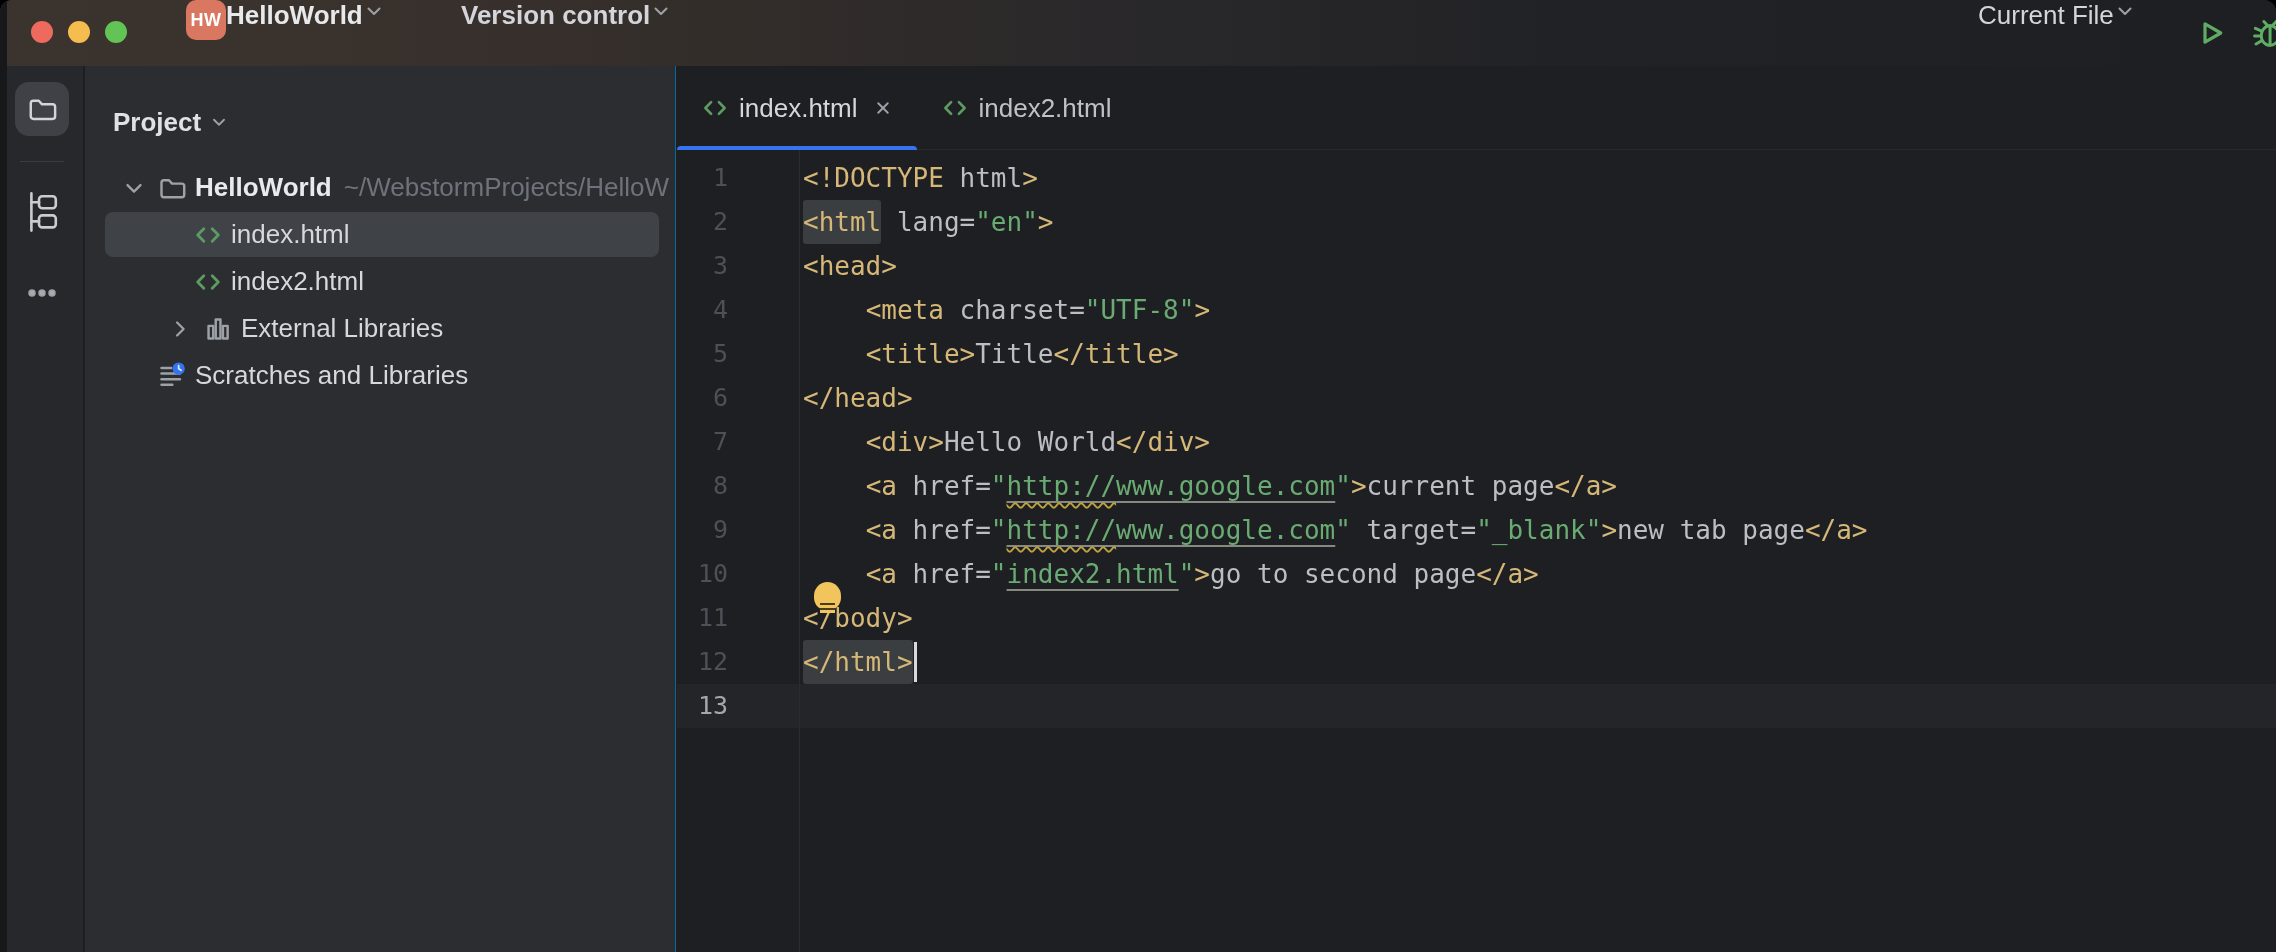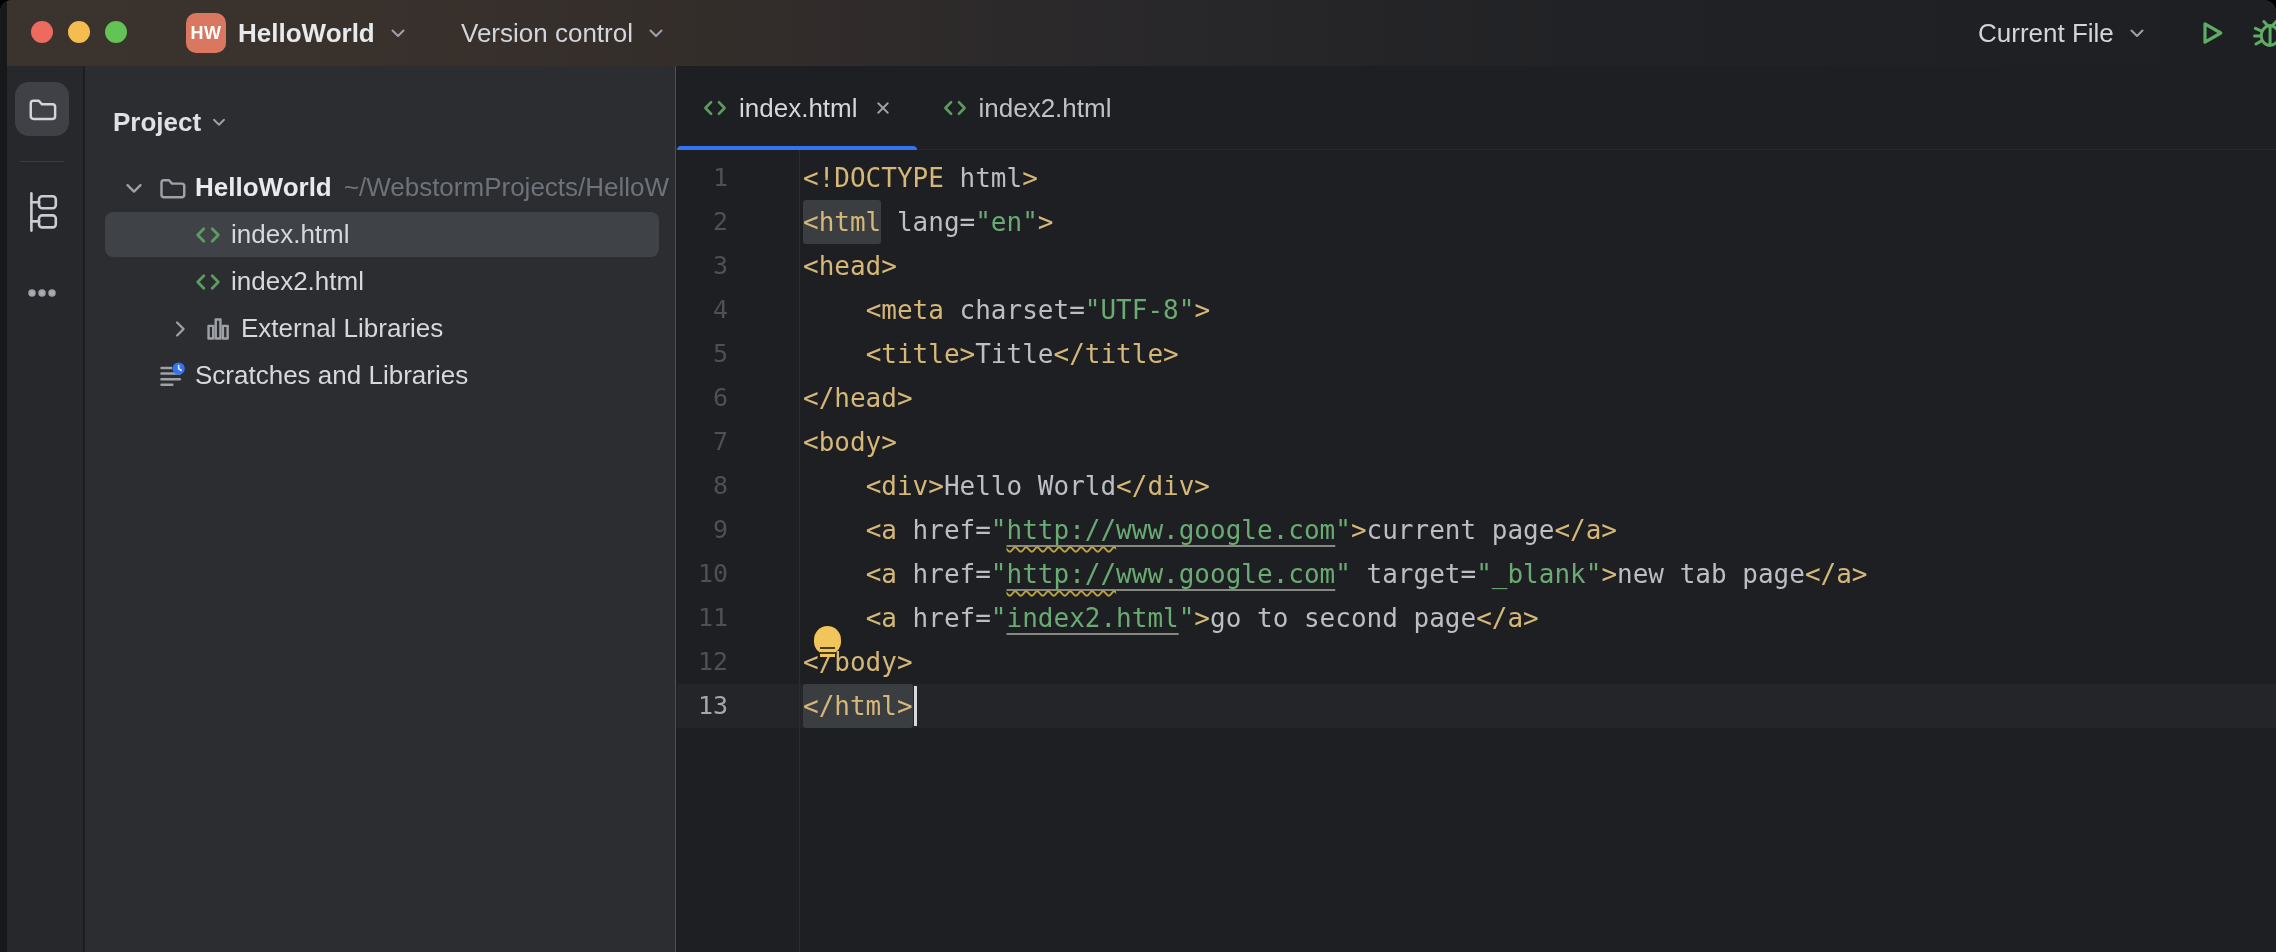--- a/index.html
+++ b/index.html
@@ -7,27 +7,27 @@
   body { width:2276px; height:952px; font-family:"Liberation Sans","DejaVu Sans",sans-serif; }
   .app { position:relative; width:2276px; height:952px; background:#1e1f22; overflow:hidden;
          border-radius:12px 12px 0 0; }
 
   
   .titlebar { position:absolute; left:0; top:0; width:2276px; height:66px;
     background:linear-gradient(90deg,#3b332d 0%,#3a322d 12%,#332d2a 32%,#28272a 52%,#212225 70%,#1e1f22 100%); }
   .traffic { position:absolute; left:31px; top:21px; display:flex; gap:15px; }
   .tl { width:22px; height:22px; border-radius:50%; }
   .tl.r { background:#ee6a5f; } .tl.y { background:#f5bd4f; } .tl.g { background:#61c455; }
-  .widget { position:absolute; top:0; height:66px; display:flex; align-items:center; gap:12px; cursor:default; }
+  .widget { position:absolute; top:0; height:66px; display:flex; align-items:flex-start; cursor:default; }
   .proj-widget { left:186px; }
   .badge { width:40px; height:40px; border-radius:10px; background:#d97760; color:#fff;
            font-weight:700; font-size:18px; display:flex; align-items:center; justify-content:center; letter-spacing:.5px; }
   .tb-label { font-size:26px; color:#d3d5da; }
   .tb-label.strong { font-weight:600; color:#e8e9eb; }
-  .vc-widget { left:461px; }
+  .vc-widget { left:461px;font-weight:bold; }
   .run-widget { left:1978px; }
   .ic { display:inline-flex; align-items:center; justify-content:center; }
   .ic svg { width:100%; height:100%; fill:none; stroke:#9da0a8; stroke-width:1.5; stroke-linecap:round; stroke-linejoin:round; }
   .ic-22 { width:22px; height:22px; }
   .play-btn { position:absolute; left:2196px; top:18px; width:30px; height:30px; }
   .play-btn svg { stroke:#5fad65; stroke-width:1.7; }
   .bug-btn { position:absolute; left:2252px; top:16px; width:34px; height:34px; }
   .bug-btn svg { stroke:#5fad65; stroke-width:1.4; }
 
   
@@ -298,21 +298,20 @@
         <div class="gnum">12</div>
         <div class="gnum current">13</div>
       </div>
     <div class="code" id="code">
         <div class="cline"><span class="tok-tag">&lt;!DOCTYPE </span><span class="tok-attr">html</span><span class="tok-tag">&gt;</span></div>
         <div class="cline"><span class="tok-tag tok-hl">&lt;html</span><span class="tok-attr"> lang=</span><span class="tok-str">"en"</span><span class="tok-tag">&gt;</span></div>
         <div class="cline"><span class="tok-tag">&lt;head&gt;</span></div>
         <div class="cline"><span class="tok-text">    </span><span class="tok-tag">&lt;meta</span><span class="tok-attr"> charset=</span><span class="tok-str">"UTF-8"</span><span class="tok-tag">&gt;</span></div>
         <div class="cline"><span class="tok-text">    </span><span class="tok-tag">&lt;title&gt;</span><span class="tok-text">Title</span><span class="tok-tag">&lt;/title&gt;</span></div>
         <div class="cline"><span class="tok-tag">&lt;/head&gt;</span></div>
-        <div class="cline"><span class="tok-tag">&lt;body&gt;</span></div>
         <div class="cline"><span class="tok-text">    </span><span class="tok-tag">&lt;div&gt;</span><span class="tok-text">Hello World</span><span class="tok-tag">&lt;/div&gt;</span></div>
         <div class="cline"><span class="tok-text">    </span><span class="tok-tag">&lt;a</span><span class="tok-attr"> href=</span><span class="tok-str">"</span><span class="tok-link"><span class="tok-wavy">http://</span></span><span class="tok-link">www.google.com</span><span class="tok-str">"</span><span class="tok-tag">&gt;</span><span class="tok-text">current page</span><span class="tok-tag">&lt;/a&gt;</span></div>
         <div class="cline"><span class="tok-text">    </span><span class="tok-tag">&lt;a</span><span class="tok-attr"> href=</span><span class="tok-str">"</span><span class="tok-link"><span class="tok-wavy">http://</span></span><span class="tok-link">www.google.com</span><span class="tok-str">"</span><span class="tok-attr"> target=</span><span class="tok-str">"_blank"</span><span class="tok-tag">&gt;</span><span class="tok-text">new tab page</span><span class="tok-tag">&lt;/a&gt;</span></div>
         <div class="cline"><span class="tok-text">    </span><span class="tok-tag">&lt;a</span><span class="tok-attr"> href=</span><span class="tok-str">"</span><span class="tok-link">index2.html</span><span class="tok-str">"</span><span class="tok-tag">&gt;</span><span class="tok-text">go to second page</span><span class="tok-tag">&lt;/a&gt;</span></div>
         <div class="cline"><span class="tok-tag">&lt;/body&gt;</span><div class="bulb"></div></div>
         <div class="cline"><span class="tok-tag tok-hl">&lt;/html&gt;</span><span class="caret"></span></div>
       </div>
   </div>
 
   <div class="window-edge"></div>

